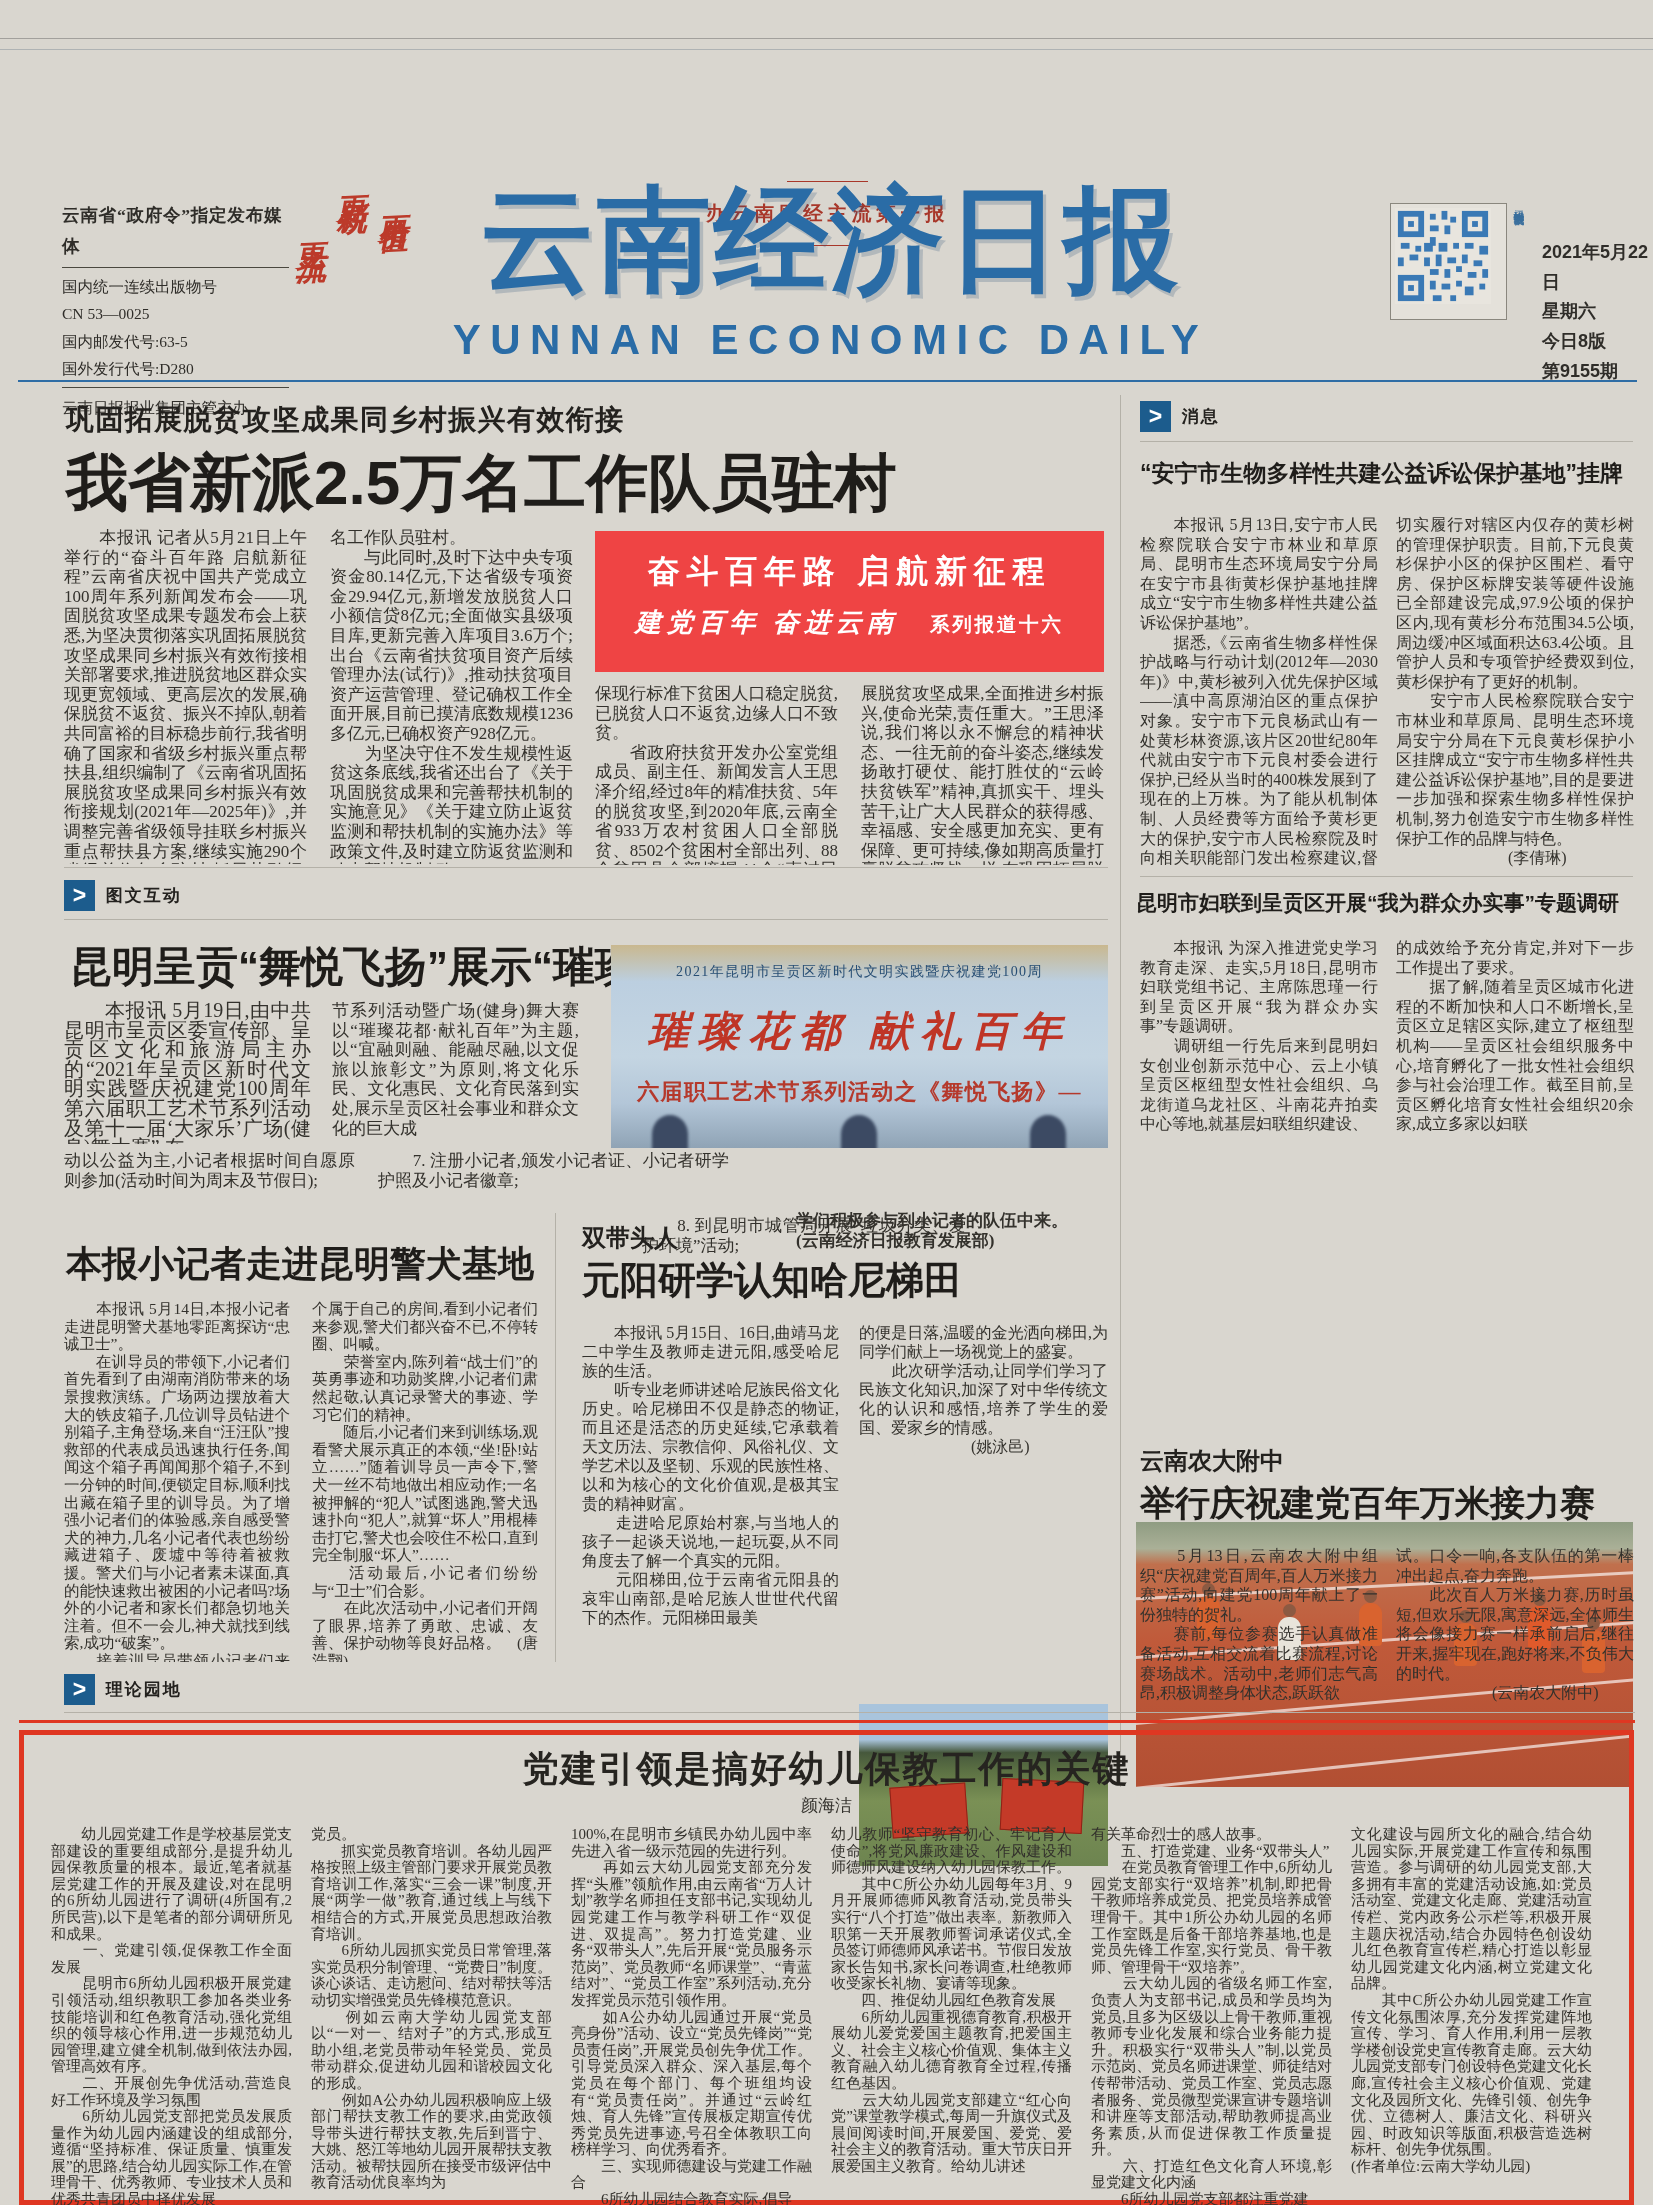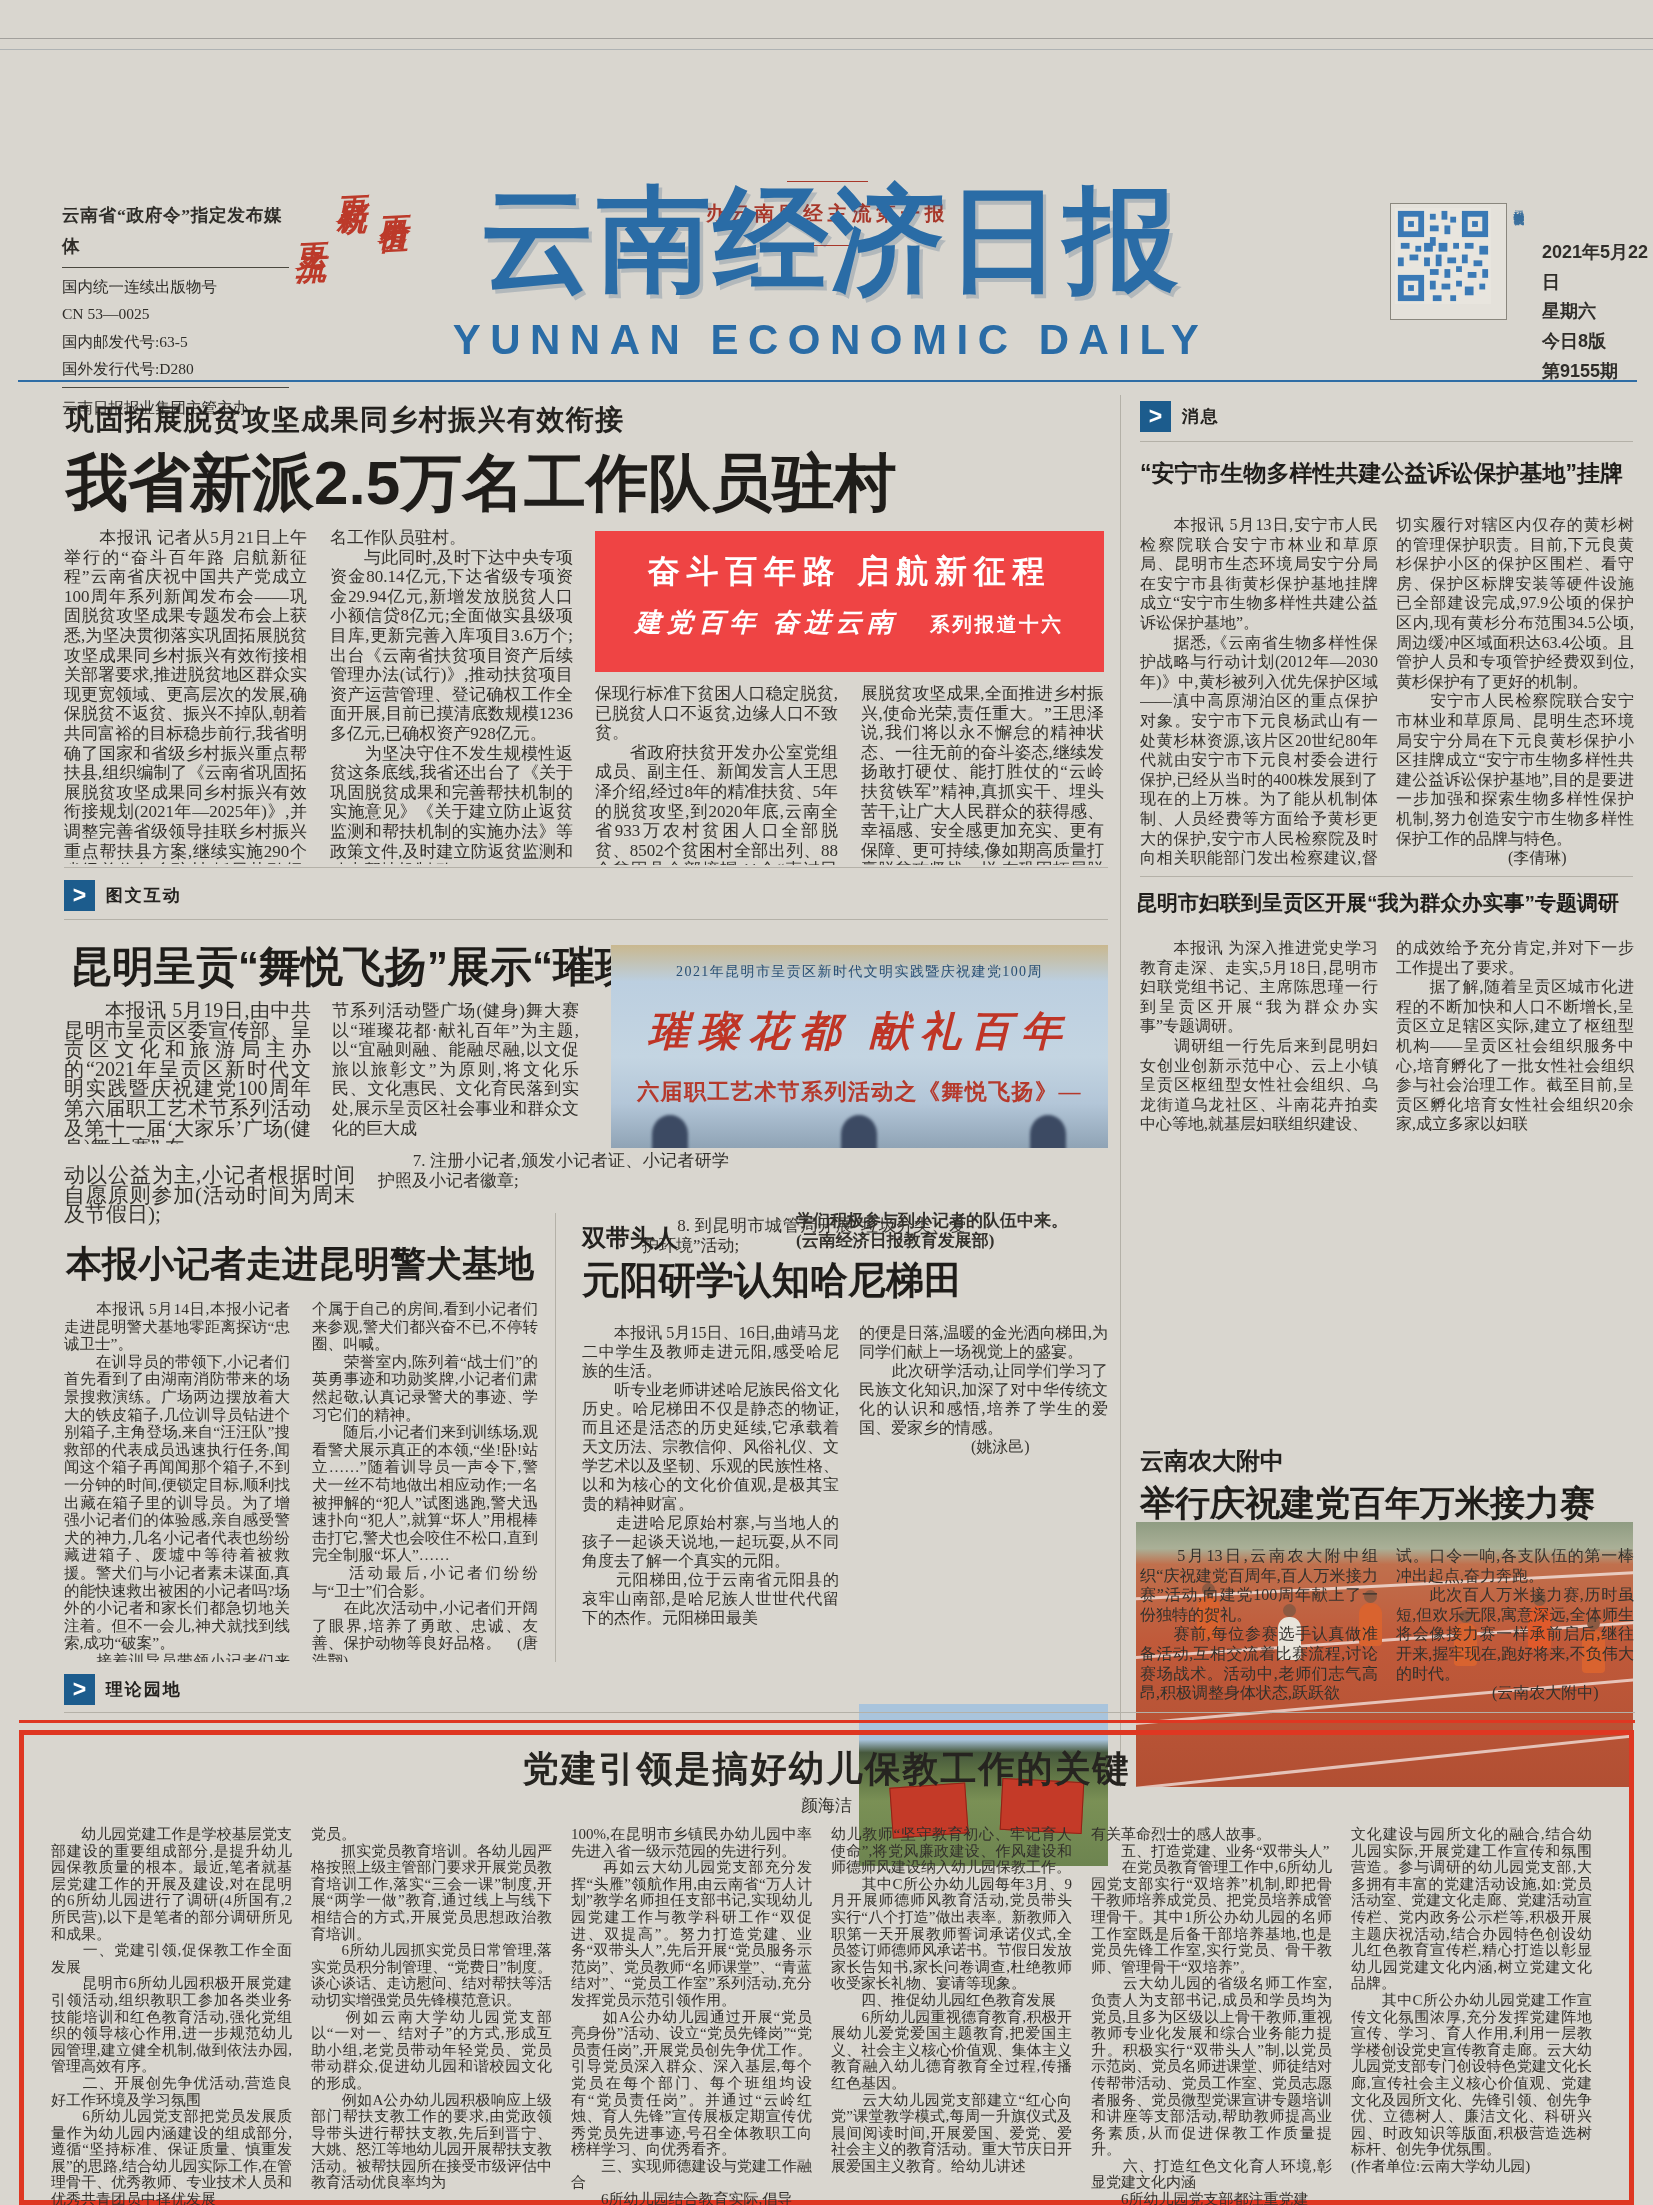--- a/index.html
+++ b/index.html
@@ -217,21 +217,21 @@
 
   <div class="abs photo photo-dance" style="top:945px;left:611px;width:497px;height:203px;">
     <div class="p1">2021年昆明市呈贡区新时代文明实践暨庆祝建党100周</div>
     <div class="p2">璀璨花都  献礼百年</div>
     <div class="p3">六届职工艺术节系列活动之《舞悦飞扬》—</div>
     <i class="fig" style="left:41px"></i>
     <i class="fig" style="left:230px"></i>
     <i class="fig" style="left:419px"></i>
   </div>
 
-  <div class="abs bodytxt" style="top:1151px;left:64px;width:291px;font-size:21px;line-height:19.6px;margin-top:15px;">动以公益为主,小记者根据时间自愿原则参加(活动时间为周末及节假日);</div>
+  <div class="abs bodytxt" style="top:1151px;left:64px;width:291px;font-size:17px;line-height:19.6px;">动以公益为主,小记者根据时间自愿原则参加(活动时间为周末及节假日);</div>
   <div class="abs bodytxt" style="top:1151px;left:378px;width:351px;font-size:17px;line-height:19.6px;">　　7. 注册小记者,颁发小记者证、小记者研学护照及小记者徽章;</div>
   <div class="abs bodytxt" style="top:1216px;left:642px;width:324px;font-size:17px;line-height:19.6px;">　　8. 到昆明市城管局开展“垃圾分类、爱护环境”活动;</div>
   <div class="abs bodytxt" style="top:1211px;left:796px;width:312px;font-size:17px;line-height:19.6px;font-weight:bold;">学们积极参与到小记者的队伍中来。
 (云南经济日报教育发展部)</div>
 
   <div class="abs headline" style="top:1240px;left:66px;font-size:36px;">本报小记者走进昆明警犬基地</div>
   <div class="abs bodytxt" style="top:1300px;left:64px;width:226px;height:362px;font-size:15.5px;line-height:17.6px;overflow:hidden;">　　本报讯  5月14日,本报小记者走进昆明警犬基地零距离探访“忠诚卫士”。
 　　在训导员的带领下,小记者们首先看到了由湖南消防带来的场景搜救演练。广场两边摆放着大大的铁皮箱子,几位训导员钻进个别箱子,主角登场,来自“汪汪队”搜救部的代表成员迅速执行任务,闻闻这个箱子再闻闻那个箱子,不到一分钟的时间,便锁定目标,顺利找出藏在箱子里的训导员。为了增强小记者们的体验感,亲自感受警犬的神力,几名小记者代表也纷纷藏进箱子、废墟中等待着被救援。警犬们与小记者素未谋面,真的能快速救出被困的小记者吗?场外的小记者和家长们都急切地关注着。但不一会儿,神犬就找到线索,成功“破案”。
 　　接着训导员带领小记者们来到了警犬们的“别墅”,每条警犬都有一</div>
   <div class="abs bodytxt" style="top:1300px;left:312px;width:226px;height:362px;font-size:15.5px;line-height:17.6px;overflow:hidden;">个属于自己的房间,看到小记者们来参观,警犬们都兴奋不已,不停转圈、叫喊。

